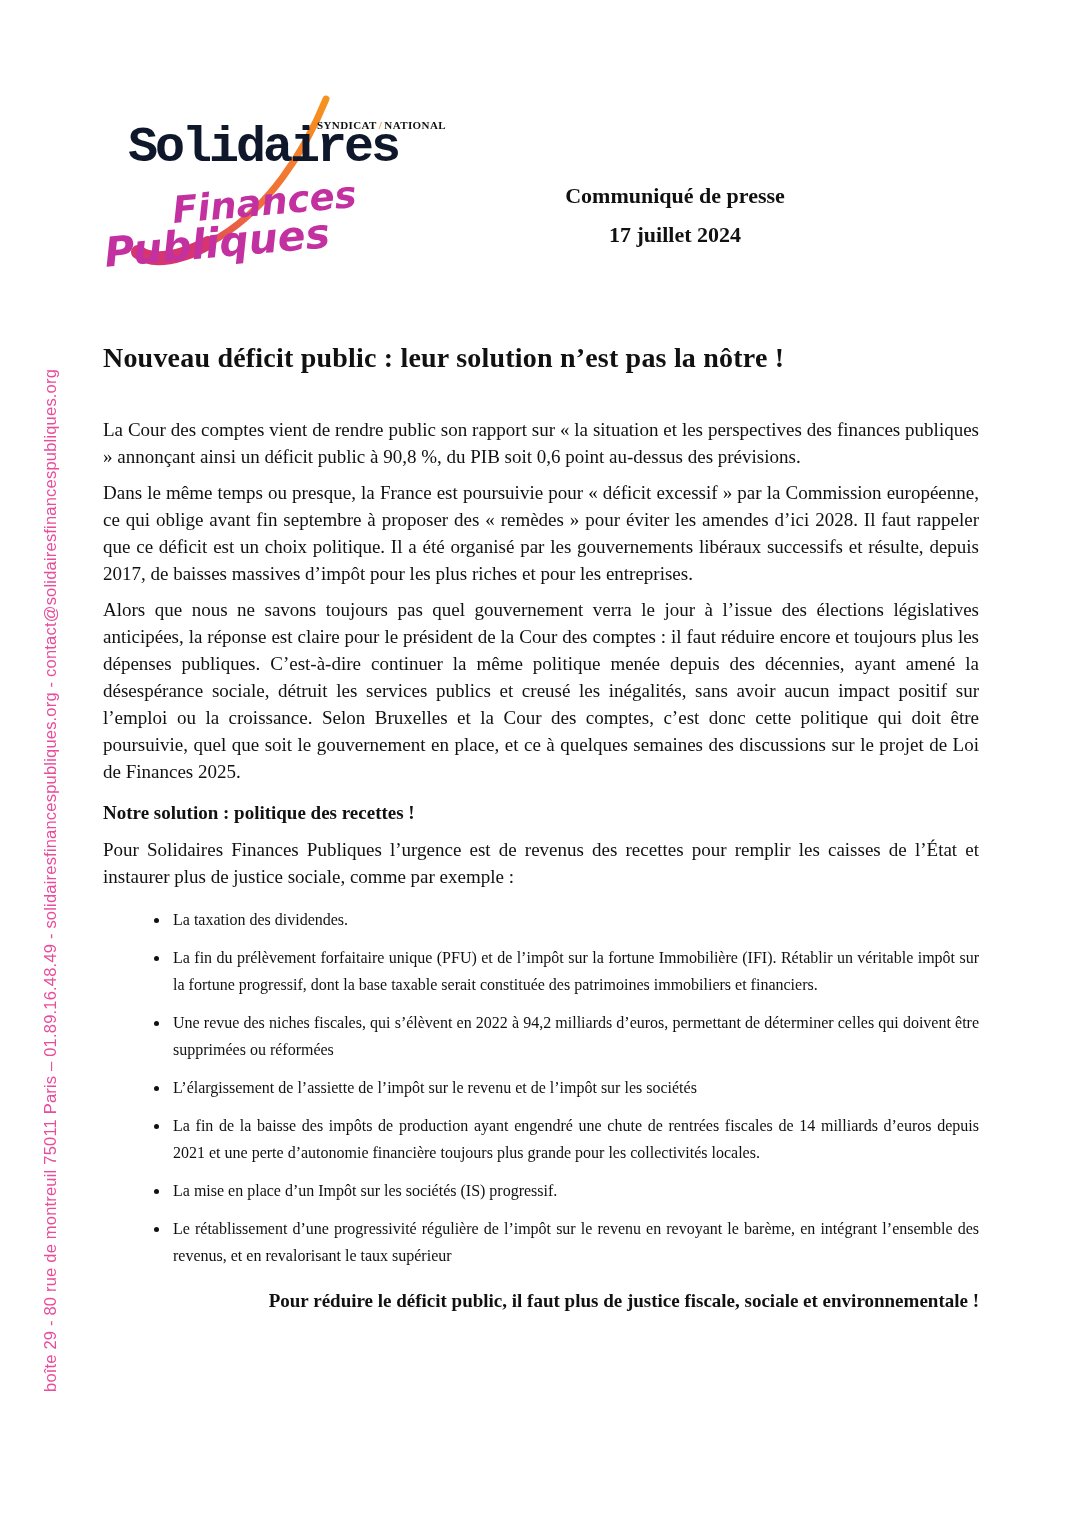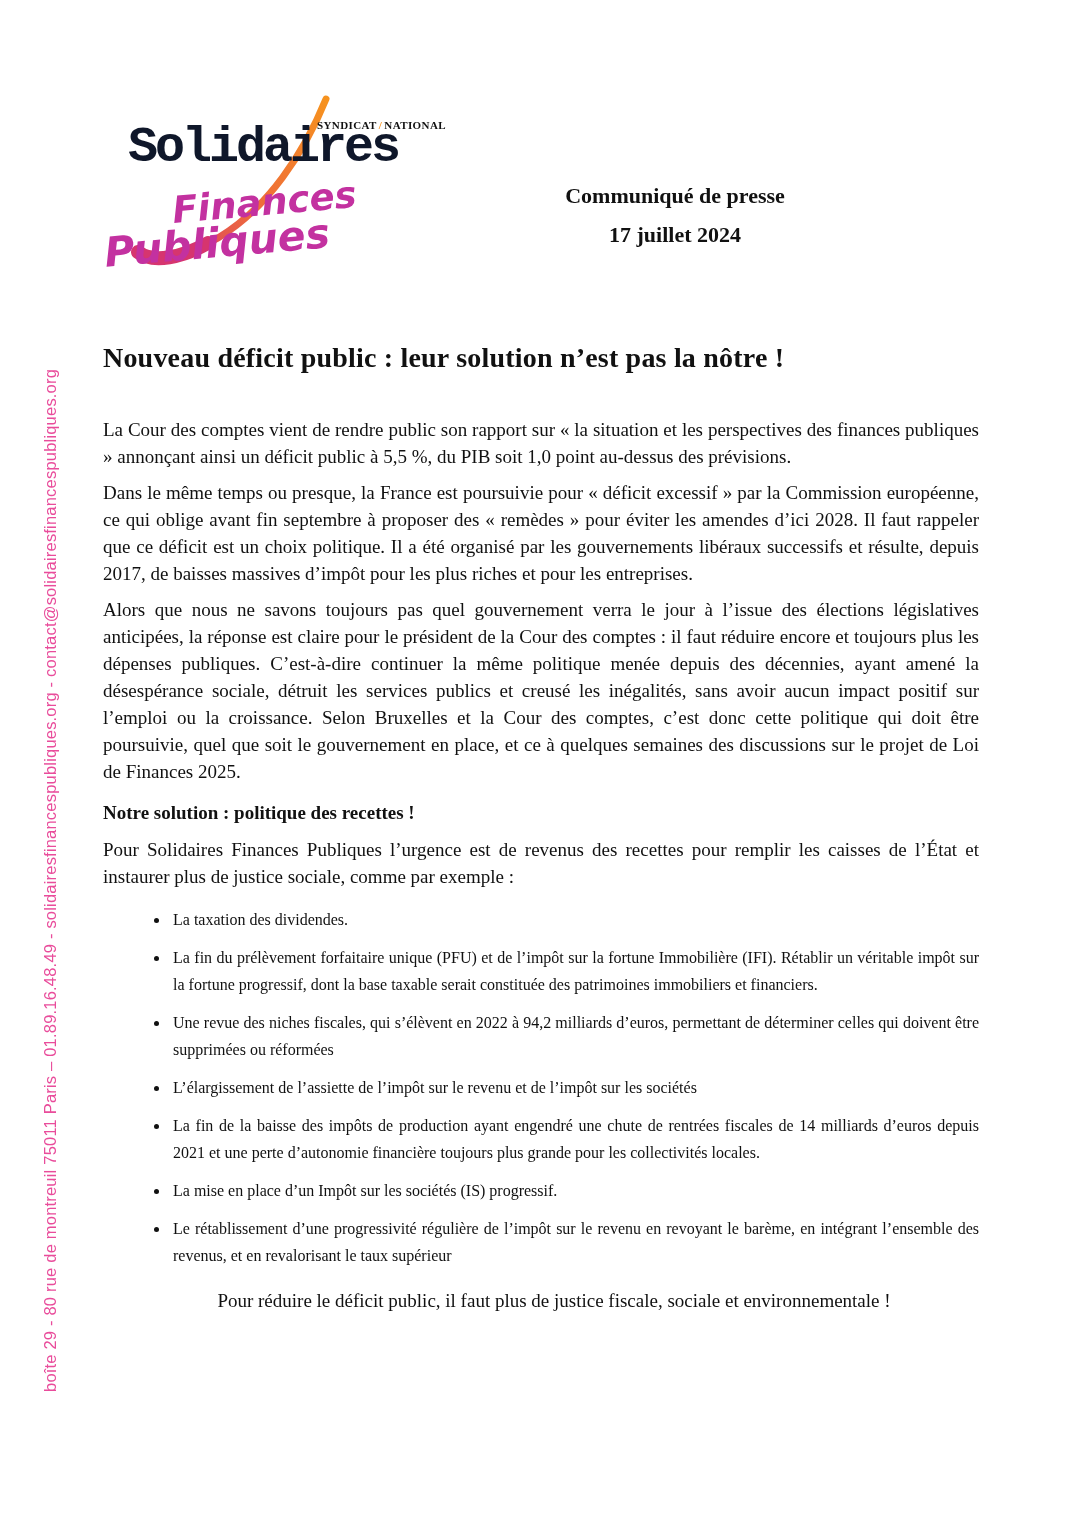--- a/index.html
+++ b/index.html
@@ -63,21 +63,21 @@
     font-size:19px;line-height:27px;font-weight:bold;margin:14px 0 10px 0;
   }
   .content ul{
     list-style-type:disc;margin:16px 0 0 0;padding:0 0 0 67px;
   }
   .content li{
     font-size:16px;line-height:27px;text-align:justify;
     margin:0 0 11px 0;padding-left:3px;
   }
   .content .closing{
-    font-weight:normal;margin:18px 0 0 26px;text-align:center;
+    font-weight:bold;margin:18px 0 0 26px;text-align:right;
   }
 </style>
 </head>
 <body>
 
 <div class="page">
 
   <aside class="vtext">boîte 29 - 80 rue de montreuil 75011 Paris – 01.89.16.48.49 - solidairesfinancespubliques.org - contact@solidairesfinancespubliques.org</aside>
 
   <header class="logo">
@@ -101,21 +101,21 @@
   </header>
 
   <div class="presshead">
     <div>Communiqué de presse</div>
     <div>17 juillet 2024</div>
   </div>
 
   <main class="content">
     <h1>Nouveau déficit public : leur solution n’est pas la nôtre !</h1>
 
-    <p>La Cour des comptes vient de rendre public son rapport sur « la situation et les perspectives des finances publiques » annonçant ainsi un déficit public à 5,5 %, du PIB soit 1,0 point au-dessus des prévisions.</p>
+    <p>La Cour des comptes vient de rendre public son rapport sur « la situation et les perspectives des finances publiques » annonçant ainsi un déficit public à 90,8 %, du PIB soit 0,6 point au-dessus des prévisions.</p>
     <p>Dans le même temps ou presque, la France est poursuivie pour « déficit excessif » par la Commission européenne, ce qui oblige avant fin septembre à proposer des « remèdes » pour éviter les amendes d’ici 2028. Il faut rappeler que ce déficit est un choix politique. Il a été organisé par les gouvernements libéraux successifs et résulte, depuis 2017, de baisses massives d’impôt pour les plus riches et pour les entreprises.</p>
 
     <p>Alors que nous ne savons toujours pas quel gouvernement verra le jour à l’issue des élections législatives anticipées, la réponse est claire pour le président de la Cour des comptes : il faut réduire encore et toujours plus les dépenses publiques. C’est-à-dire continuer la même politique menée depuis des décennies, ayant amené la désespérance sociale, détruit les services publics et creusé les inégalités, sans avoir aucun impact positif sur l’emploi ou la croissance. Selon Bruxelles et la Cour des comptes, c’est donc cette politique qui doit être poursuivie, quel que soit le gouvernement en place, et ce à quelques semaines des discussions sur le projet de Loi de Finances 2025.</p>
 
     <h2>Notre solution : politique des recettes !</h2>
     <p>Pour Solidaires Finances Publiques l’urgence est de revenus des recettes pour remplir les caisses de l’État et instaurer plus de justice sociale, comme par exemple :</p>
 
     <ul>
       <li>La taxation des dividendes.</li>
       <li>La fin du prélèvement forfaitaire unique (PFU) et de l’impôt sur la fortune Immobilière (IFI). Rétablir un véritable impôt sur la fortune progressif, dont la base taxable serait constituée des patrimoines immobiliers et financiers.</li>

